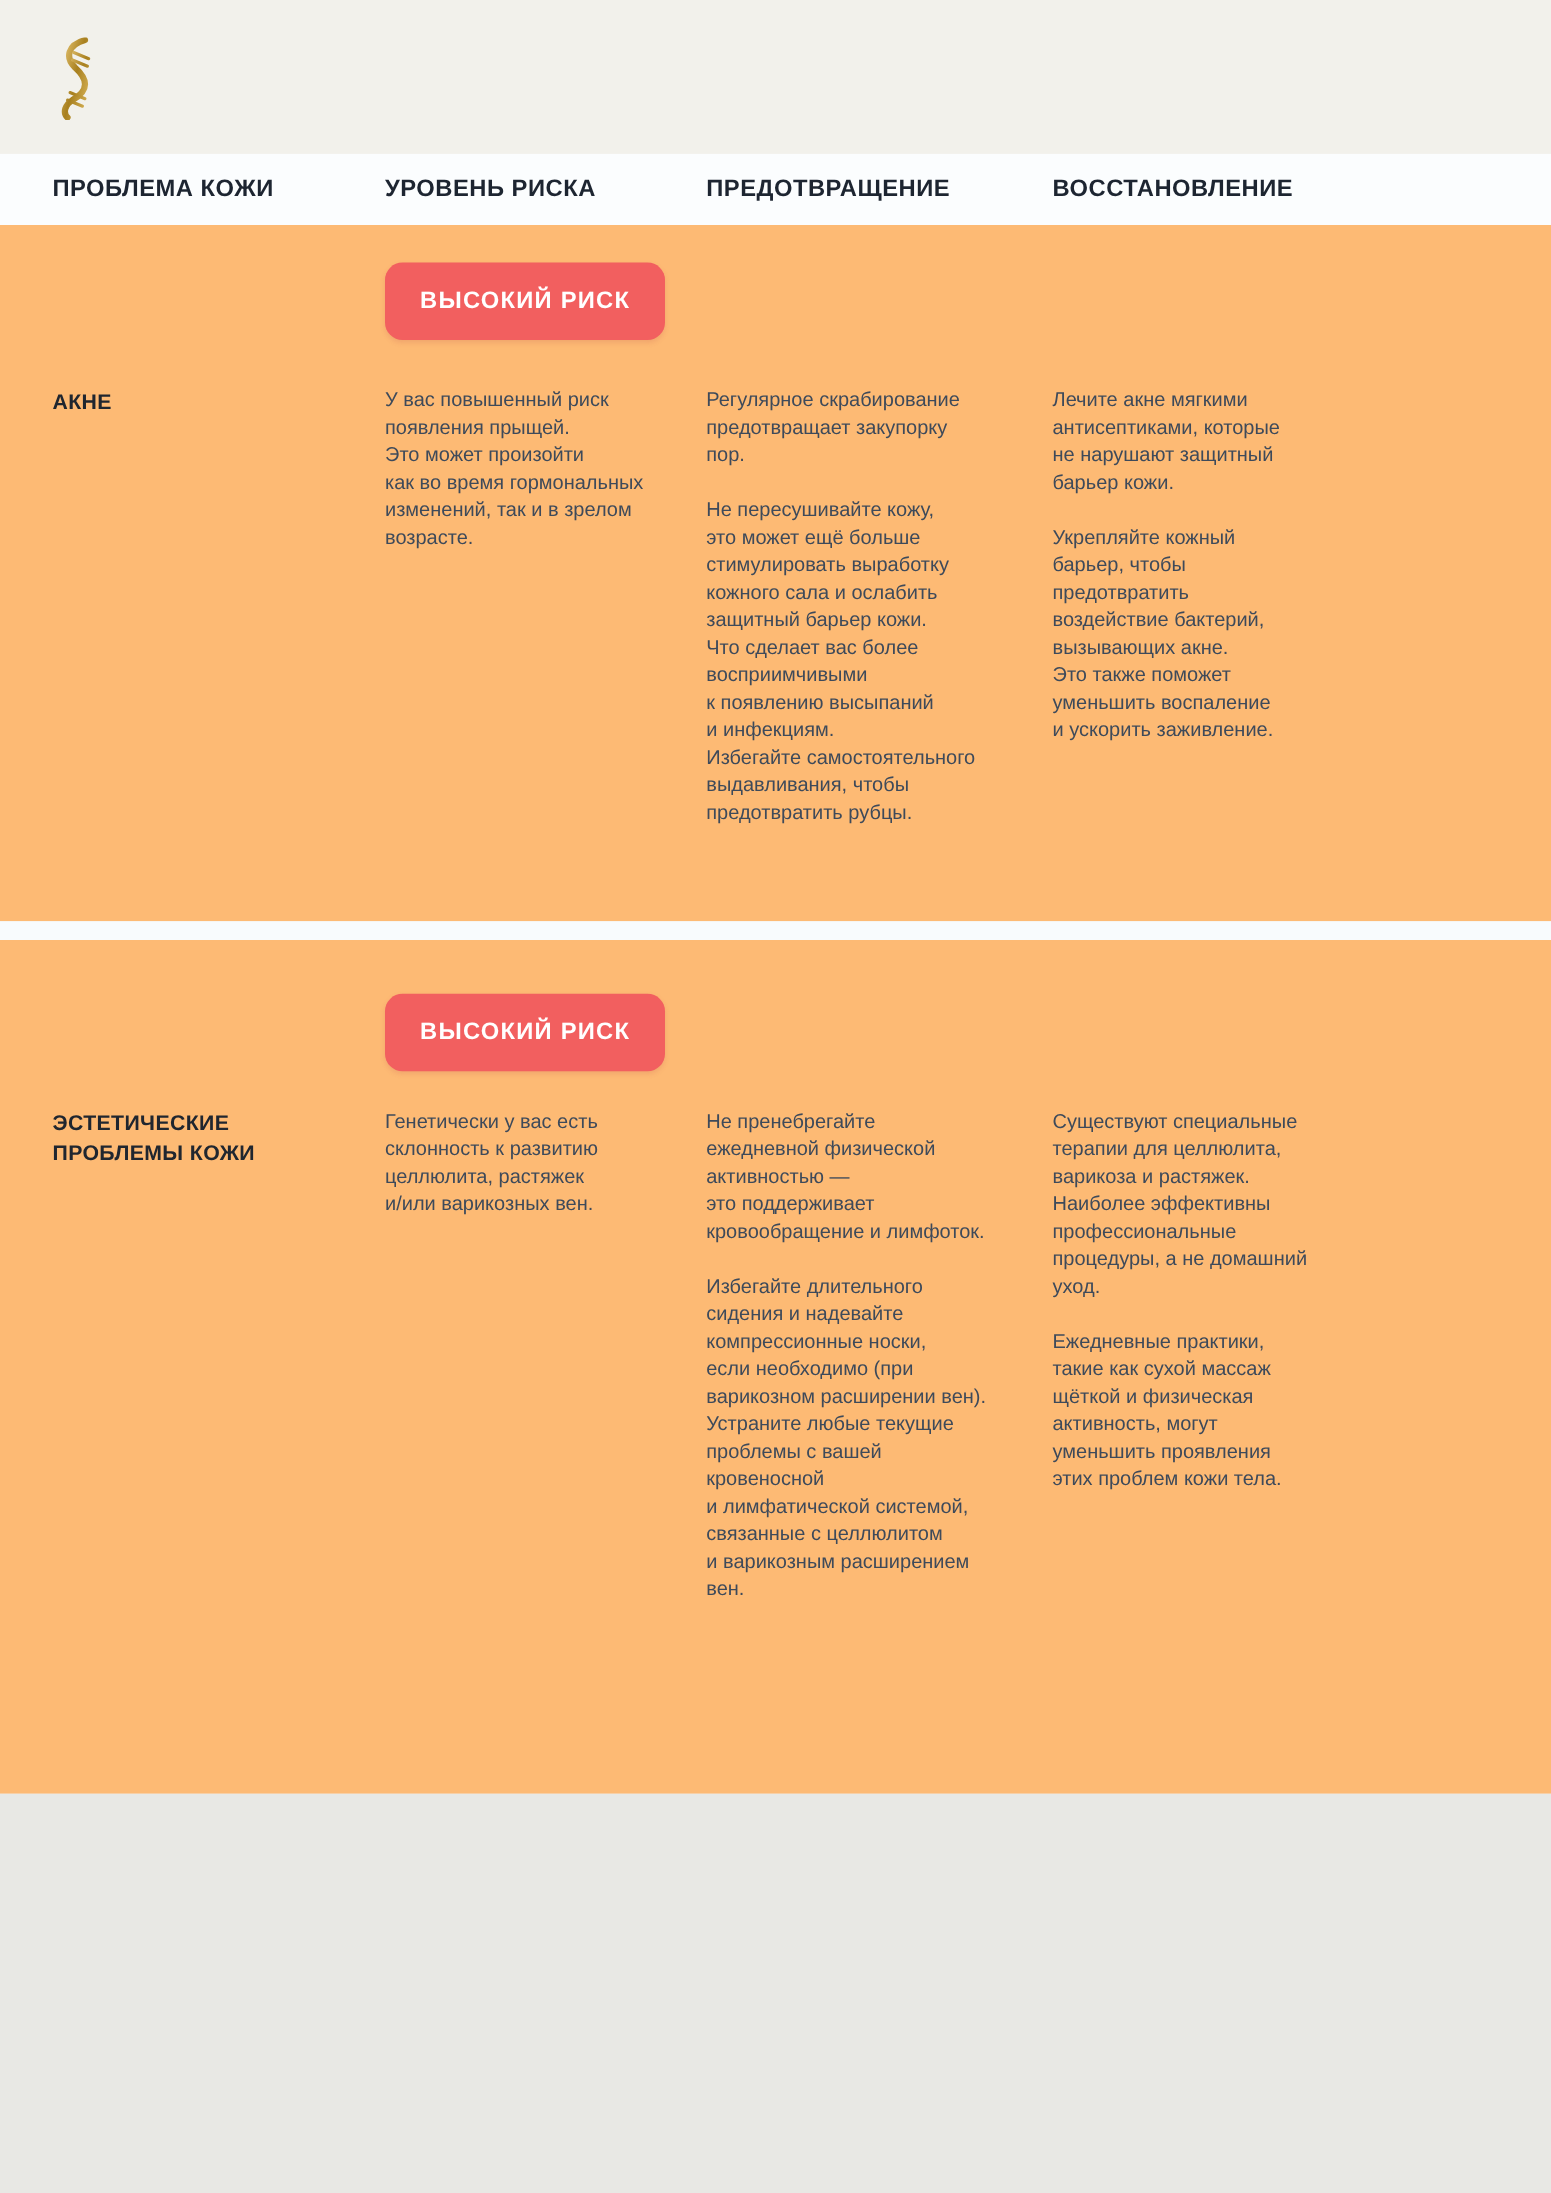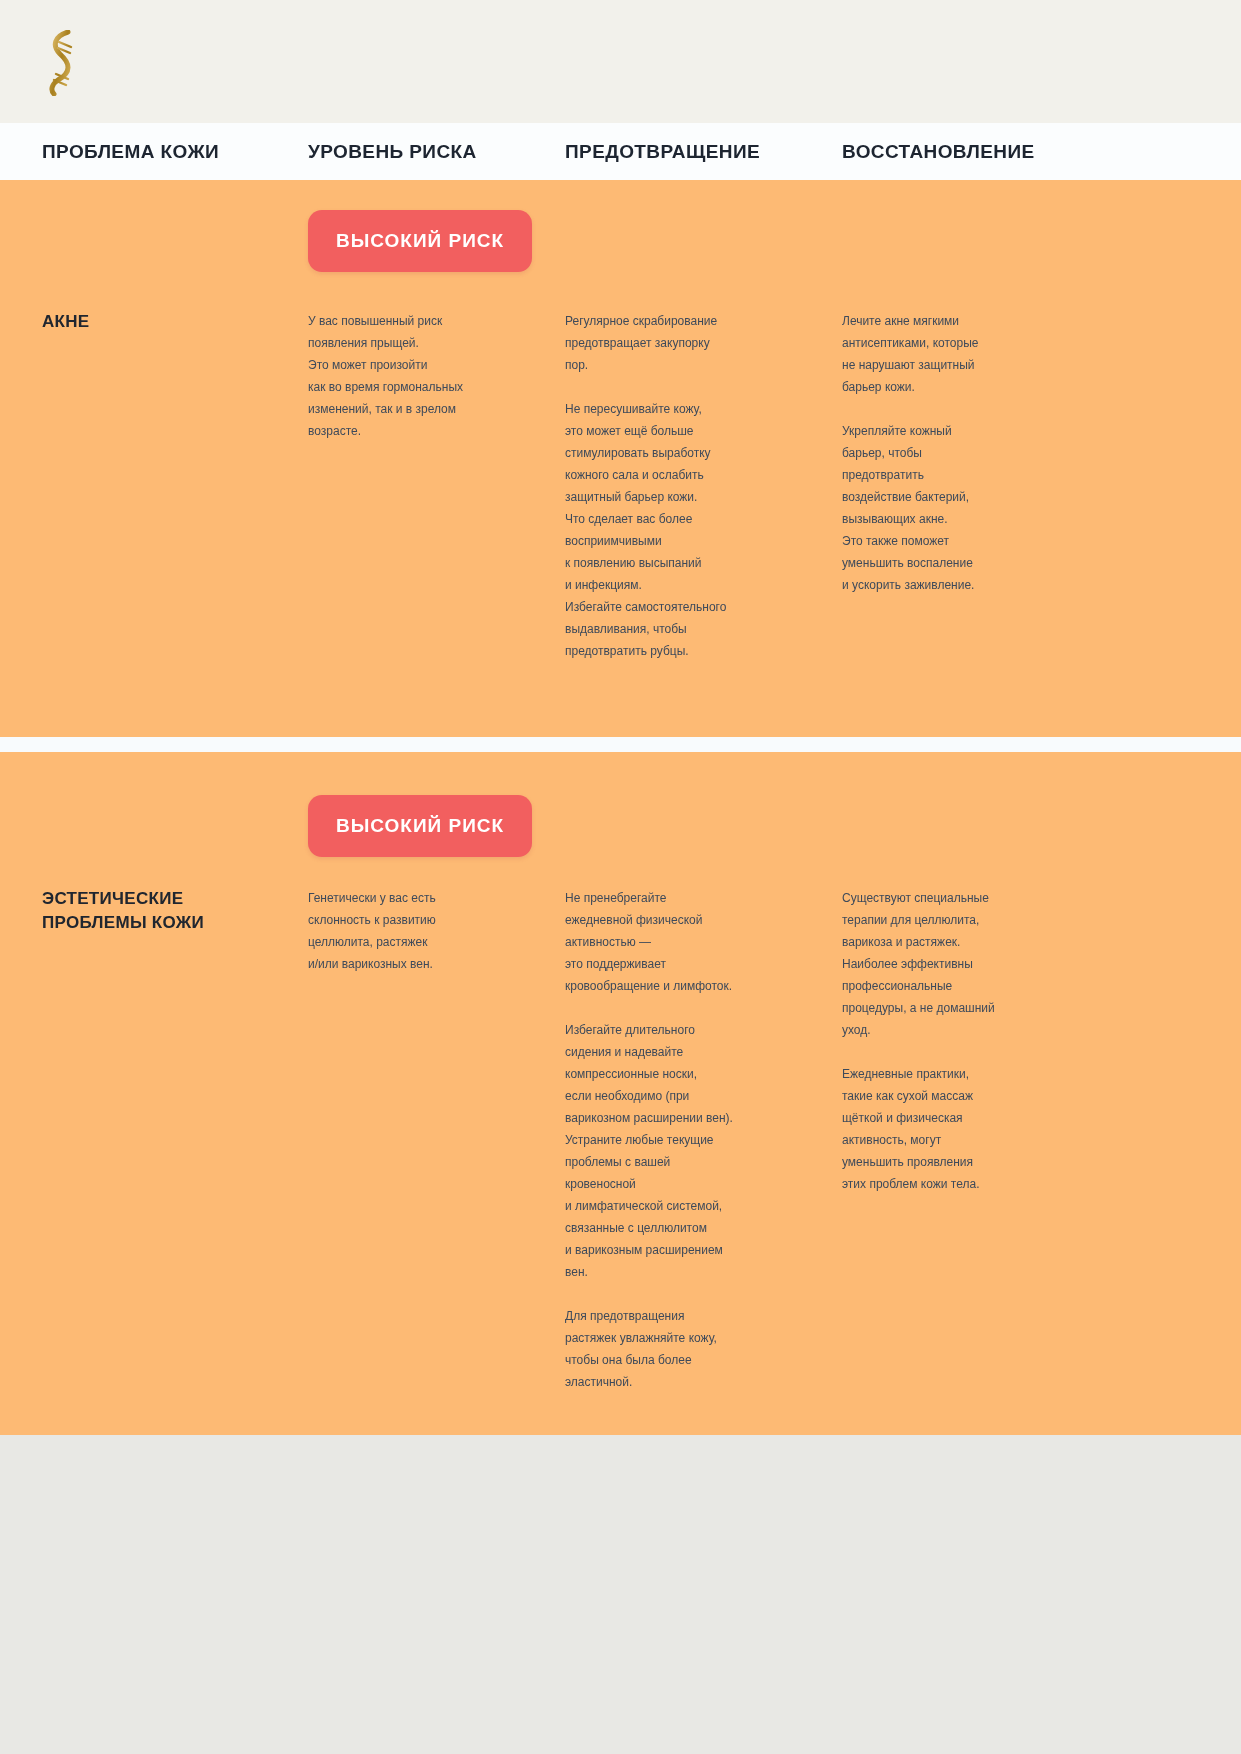--- a/index.html
+++ b/index.html
@@ -42,21 +42,21 @@
     display:grid; grid-template-columns:266px 257px 277px 1fr;
     column-gap:0; align-items:start;
   }
   .s1 .content-grid { margin-top:38px; }
   .s2 .content-grid { margin-top:30px; }
 
   .problem-title {
     font-size:17px; font-weight:700; color:#20262f; letter-spacing:.3px;
     line-height:24px; white-space:pre-line; padding-right:20px;
   }
-  .body-text { font-size:12px; line-height:22px; color:#3e4a5a; padding-right:16px; }
+  .body-text { font-size:16px; line-height:22px; color:#3e4a5a; padding-right:16px; }
   .para { white-space:pre-line; }
   .para + .para { margin-top:22px; }
 
   
   .footer { background:#f2f1eb; padding-top:47px; height:292px; }
   .footer-row { display:flex; align-items:center; }
   .footer-line { height:2px; width:678px; margin-left:28px; background:#b9962f; }
   .page-number {
     margin-left:30px; font-size:36px; letter-spacing:2px;
     color:#c9a85a; font-weight:400;
@@ -163,24 +163,20 @@
 компрессионные носки,
 если необходимо (при
 варикозном расширении вен).
 Устраните любые текущие
 проблемы с вашей
 кровеносной
 и лимфатической системой,
 связанные с целлюлитом
 и варикозным расширением
 вен.</p>
-        <p class="para">Для предотвращения
-растяжек увлажняйте кожу,
-чтобы она была более
-эластичной.</p>
       </div>
       <div class="body-text">
         <p class="para">Существуют специальные
 терапии для целлюлита,
 варикоза и растяжек.
 Наиболее эффективны
 профессиональные
 процедуры, а не домашний
 уход.</p>
         <p class="para">Ежедневные практики,

